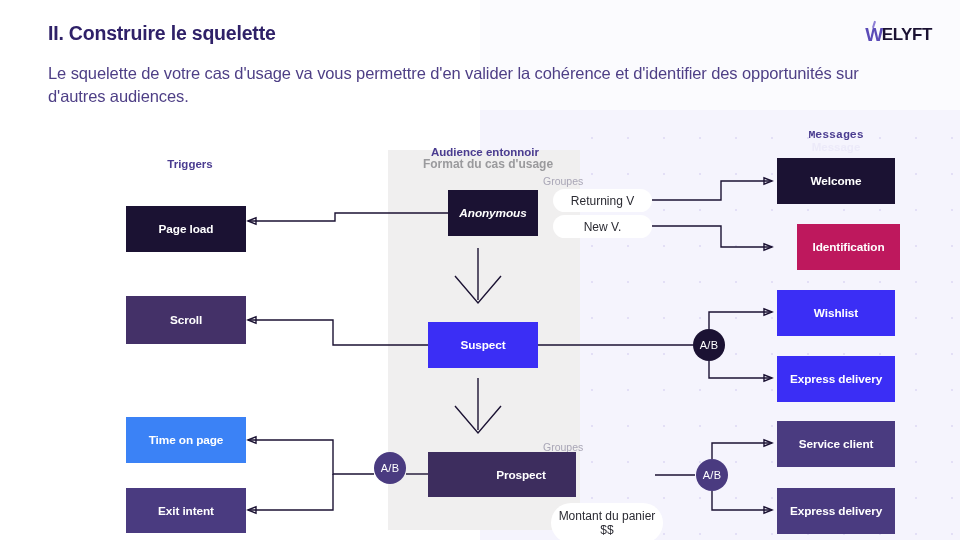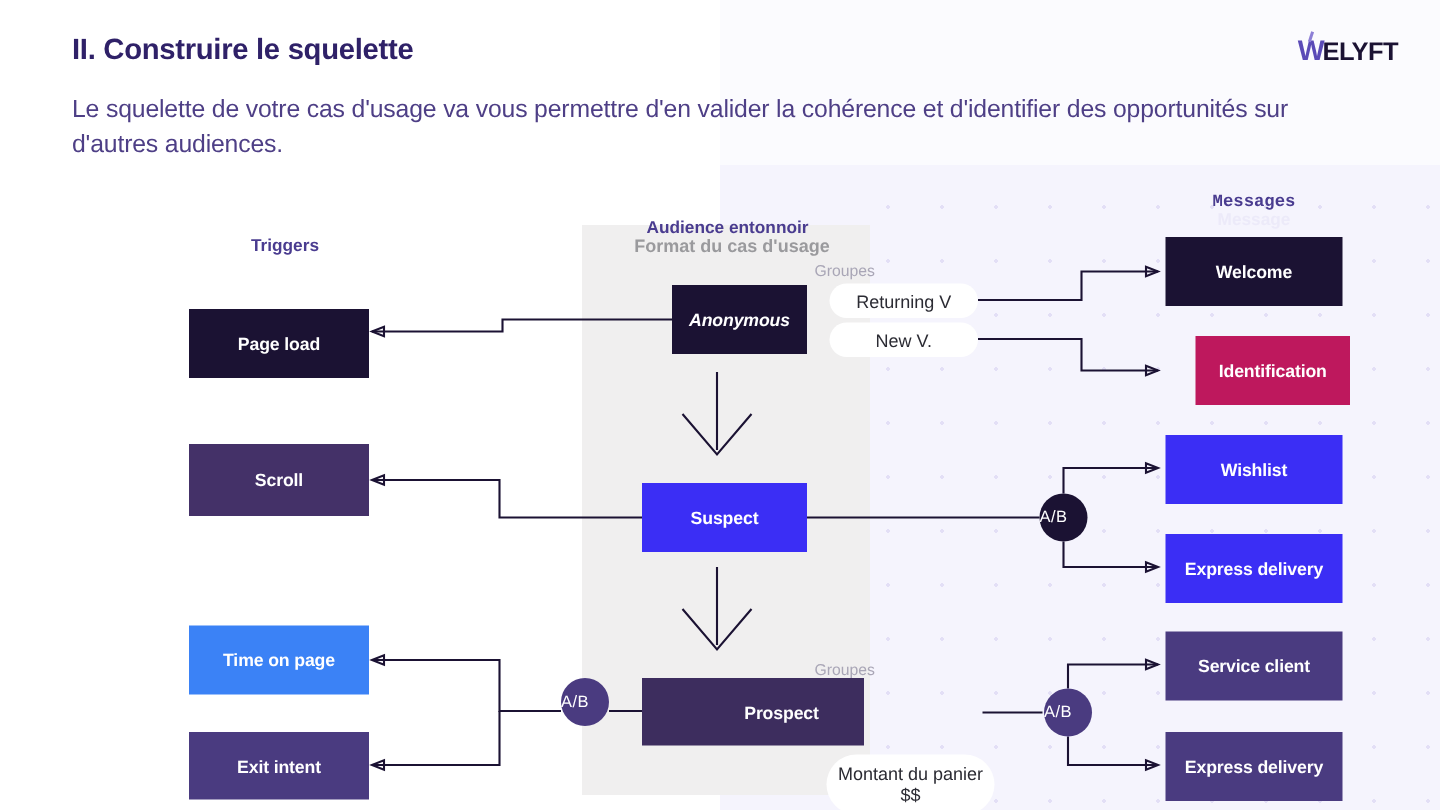--- a/index.html
+++ b/index.html
@@ -88,21 +88,21 @@
   
   .pill{
     position:absolute;background:#ffffff;border-radius:999px;
     display:flex;align-items:center;justify-content:center;
     color:#2b2b33;font-size:12px;line-height:14px;text-align:center;
   }
 
   
   .ab{
     position:absolute;border-radius:50%;
-    display:flex;align-items:center;justify-content:flex-start;
+    display:flex;align-items:center;justify-content:center;
     color:#ffffff;font-size:11px;letter-spacing:.3px;
   }
   .ab-dark{background:#1b1233;}
   .ab-mid{background:#4a3b80;}
 
   svg.links{position:absolute;left:0;top:0;width:960px;height:540px;overflow:visible;}
   svg.links path,svg.links line{fill:none;stroke:#1b1233;stroke-width:1.4;}
 </style>
 </head>
 <body>

